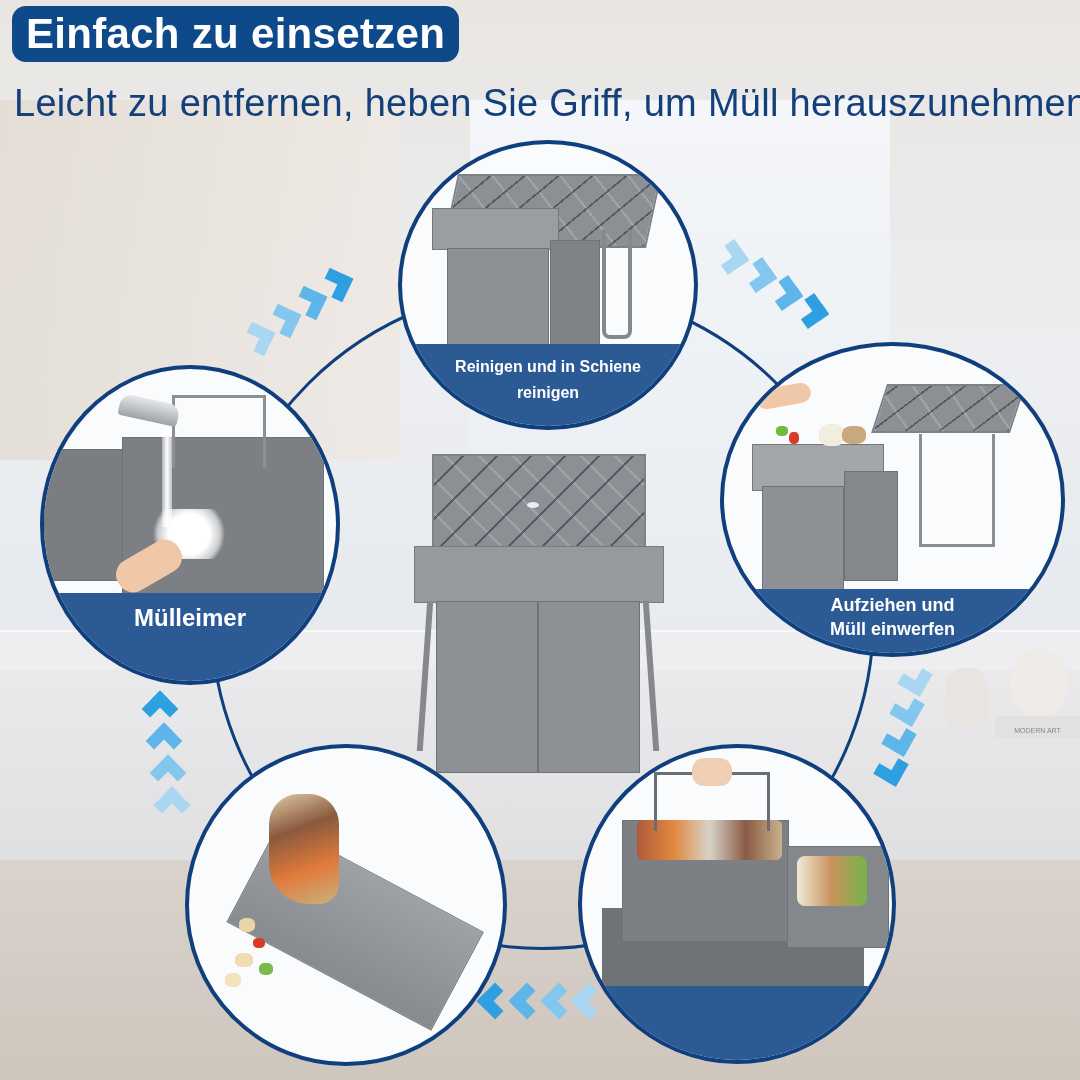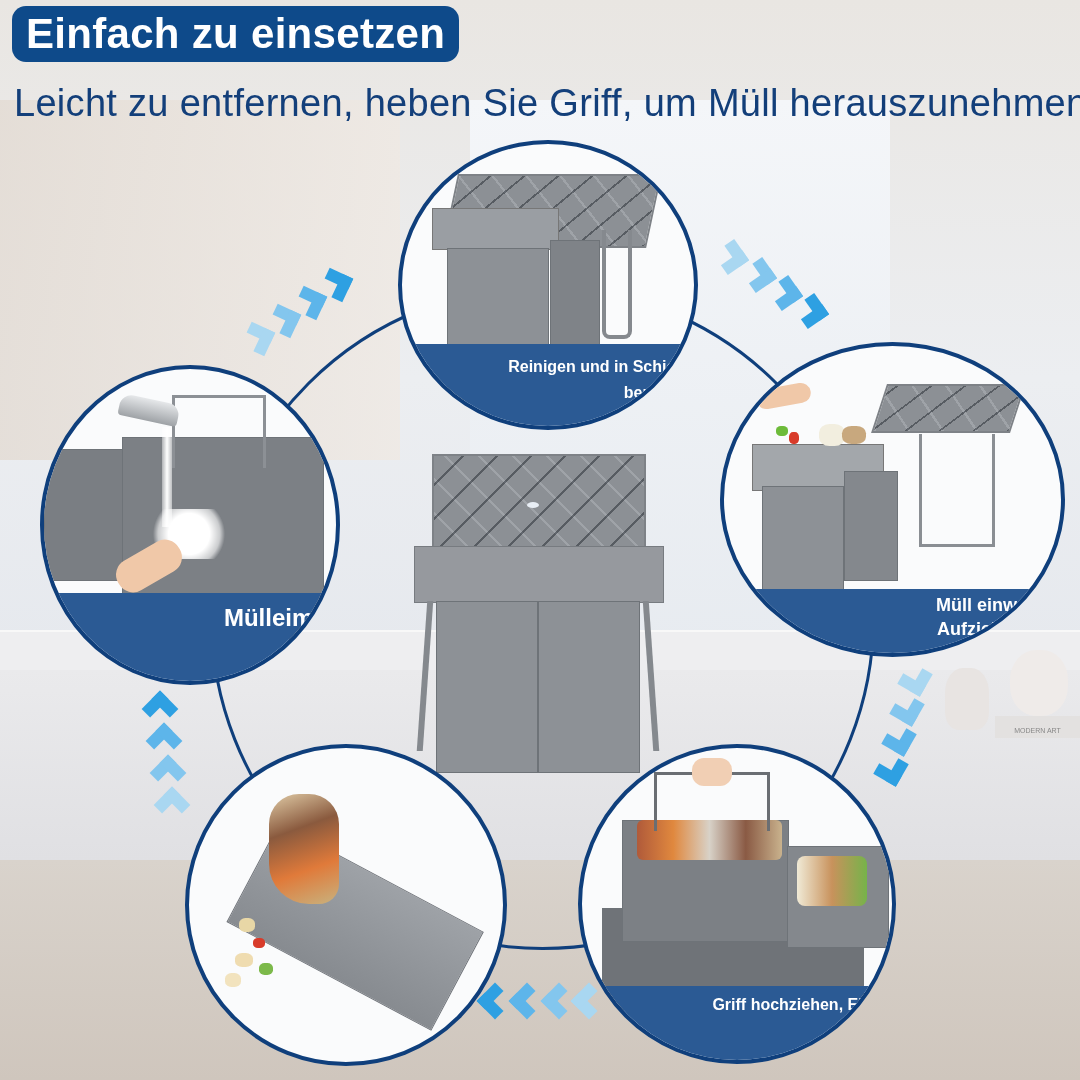--- a/index.html
+++ b/index.html
@@ -8,21 +8,21 @@
   .bg-wall{position:absolute;left:0;top:100px;width:400px;height:360px;background:linear-gradient(90deg,#e3dbd3,#efe9e3);opacity:.8;}
   .bg-window{position:absolute;left:470px;top:100px;width:420px;height:560px;background:linear-gradient(180deg,#f4f6f9,#e7ebf0);}
   .bg-counter{position:absolute;left:0;top:630px;width:1080px;height:40px;background:#eeeef0;border-top:2px solid #f8f8f8;}
   .bg-cabinet{position:absolute;left:0;top:670px;width:1080px;height:190px;background:linear-gradient(180deg,#eaeaec,#e0e0e3);}
   .bg-floor{position:absolute;left:0;top:860px;width:1080px;height:220px;background:linear-gradient(180deg,#d9d3cc,#cfc6bd);}
   .title-pill{position:absolute;left:12px;top:6px;height:56px;padding:0 14px;background:#0e4a8a;border-radius:14px;
     color:#fff;font-weight:bold;font-size:42px;line-height:56px;letter-spacing:.3px;}
   .subtitle{position:absolute;left:14px;top:82px;color:#133f7a;font-size:38px;letter-spacing:.3px;white-space:nowrap;}
   .ring{position:absolute;left:210px;top:285px;width:665px;height:665px;border-radius:50%;border:3px solid #0f3f7c;box-sizing:border-box;}
   .circle{position:absolute;border-radius:50%;border:4px solid #0f3f7c;background:#fafbfc;overflow:hidden;box-sizing:border-box;}
-  .circle .band{position:absolute;left:0;right:0;background:#2b5a94;color:#fff;font-weight:bold;text-align:right;}
+  .circle .band{position:absolute;left:0;right:0;background:#2b5a94;color:#fff;font-weight:bold;text-align:center;}
   .c-top{left:398px;top:140px;width:300px;height:290px;}
   .c-left{left:40px;top:365px;width:300px;height:320px;}
   .c-right{left:720px;top:342px;width:345px;height:315px;}
   .c-bl{left:185px;top:744px;width:322px;height:322px;}
   .c-br{left:578px;top:744px;width:318px;height:320px;}
   .bin{position:absolute;background:#8d9196;border:1px solid #6e7378;}
   .lid{position:absolute;background:
       repeating-linear-gradient(45deg,#9fa3a8 0 2px,#8c9095 2px 24px),
       repeating-linear-gradient(-45deg,#9fa3a8 0 2px,transparent 2px 24px);
       background-blend-mode:multiply;border:2px solid #7e8287;}
@@ -92,51 +92,50 @@
 </div>
 
 <div class="circle c-top">
   <div class="lid" style="left:48px;top:30px;width:200px;height:70px;transform:skewX(-12deg);"></div>
   <div style="position:absolute;left:30px;top:64px;width:125px;height:40px;background:#9a9ea3;border:1px solid #777;"></div>
   <div class="bin" style="left:45px;top:104px;width:100px;height:150px;"></div>
   <div class="bin" style="left:148px;top:96px;width:48px;height:140px;background:#7f8388;"></div>
   <div style="position:absolute;left:200px;top:86px;width:22px;height:105px;border:4px solid #85898e;border-top:none;border-radius:0 0 8px 8px;"></div>
   <div class="band" style="top:200px;height:90px;font-size:16px;line-height:26px;padding-top:10px;">
     <div>Reinigen und in Schiene</div>
-    <div>benutzen</div>
+    <div>reinigen</div>
   </div>
 </div>
 
 <div class="circle c-right">
   <div class="lid" style="left:155px;top:38px;width:135px;height:45px;transform:skewX(-18deg);"></div>
   <div style="position:absolute;left:28px;top:98px;width:130px;height:45px;background:#a3a7ab;border:1px solid #777;"></div>
   <div class="bin" style="left:38px;top:140px;width:80px;height:105px;"></div>
   <div class="bin" style="left:120px;top:125px;width:52px;height:108px;background:#84888d;"></div>
   <div style="position:absolute;left:195px;top:88px;width:70px;height:110px;border:3px solid #8a8e93;border-top:none;"></div>
   <div class="food" style="left:95px;top:78px;width:26px;height:22px;background:#f2eedf;"></div>
   <div class="food" style="left:118px;top:80px;width:24px;height:18px;background:#c8a87e;"></div>
   <div class="food" style="left:65px;top:86px;width:10px;height:12px;background:#d83b2a;"></div>
   <div class="food" style="left:52px;top:80px;width:12px;height:10px;background:#6dbb3a;"></div>
   <div style="position:absolute;left:32px;top:40px;width:55px;height:20px;background:#f0c8a8;border-radius:10px;transform:rotate(-10deg);"></div>
   <div class="band" style="top:243px;height:72px;font-size:18px;line-height:24px;padding-top:4px;">
+    <div>Aufziehen und</div>
     <div>Müll einwerfen</div>
-    <div>Aufziehen und</div>
   </div>
 </div>
 
 <div class="circle c-br">
   <div class="bin" style="left:20px;top:160px;width:260px;height:100px;background:#6f7378;"></div>
   <div class="bin" style="left:40px;top:72px;width:165px;height:120px;background:#7c8085;"></div>
   <div style="position:absolute;left:55px;top:72px;width:145px;height:40px;background:linear-gradient(90deg,#b05a3a,#e0883e,#d8d2c8,#8a5a44,#c9b28d);border-radius:6px;"></div>
   <div style="position:absolute;left:72px;top:24px;width:110px;height:56px;border:3px solid #6a6e73;border-bottom:none;"></div>
   <div style="position:absolute;left:110px;top:10px;width:40px;height:28px;background:#f1cfb4;border-radius:12px;"></div>
   <div class="bin" style="left:205px;top:98px;width:100px;height:100px;background:#84888d;"></div>
   <div style="position:absolute;left:215px;top:108px;width:70px;height:50px;background:linear-gradient(90deg,#f0ead6,#c8925c,#76b34a);border-radius:8px;"></div>
   <div class="band" style="top:238px;height:82px;font-size:16px;line-height:26px;padding-top:6px;">
-    <div>Griff hochziehen, Eimer</div>
   </div>
 </div>
 
 <div class="circle c-bl">
   <div style="position:absolute;left:90px;top:75px;width:230px;height:110px;background:linear-gradient(180deg,#9ea2a7,#878b90);border:1px solid #70747a;transform:rotate(28deg);transform-origin:left top;"></div>
   <div style="position:absolute;left:80px;top:46px;width:70px;height:110px;background:linear-gradient(160deg,#e0cba6,#8a5a3e,#e07a3a,#c8b27e);border-radius:30px 30px 20px 40px;"></div>
   <div class="food" style="left:50px;top:170px;width:16px;height:14px;background:#e8d7a6;"></div>
   <div class="food" style="left:64px;top:190px;width:12px;height:10px;background:#d83b2a;"></div>
   <div class="food" style="left:46px;top:205px;width:18px;height:14px;background:#efdcb0;"></div>
   <div class="food" style="left:70px;top:215px;width:14px;height:12px;background:#7cb94a;"></div>

